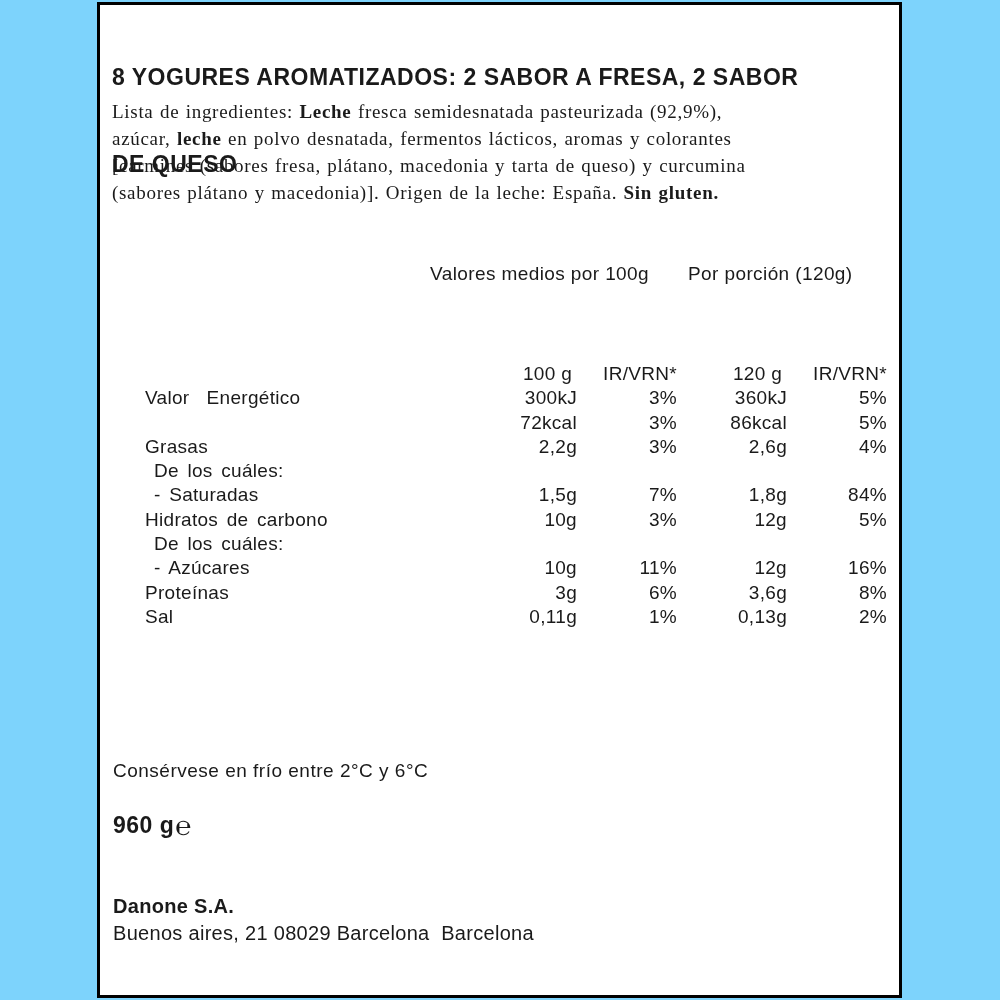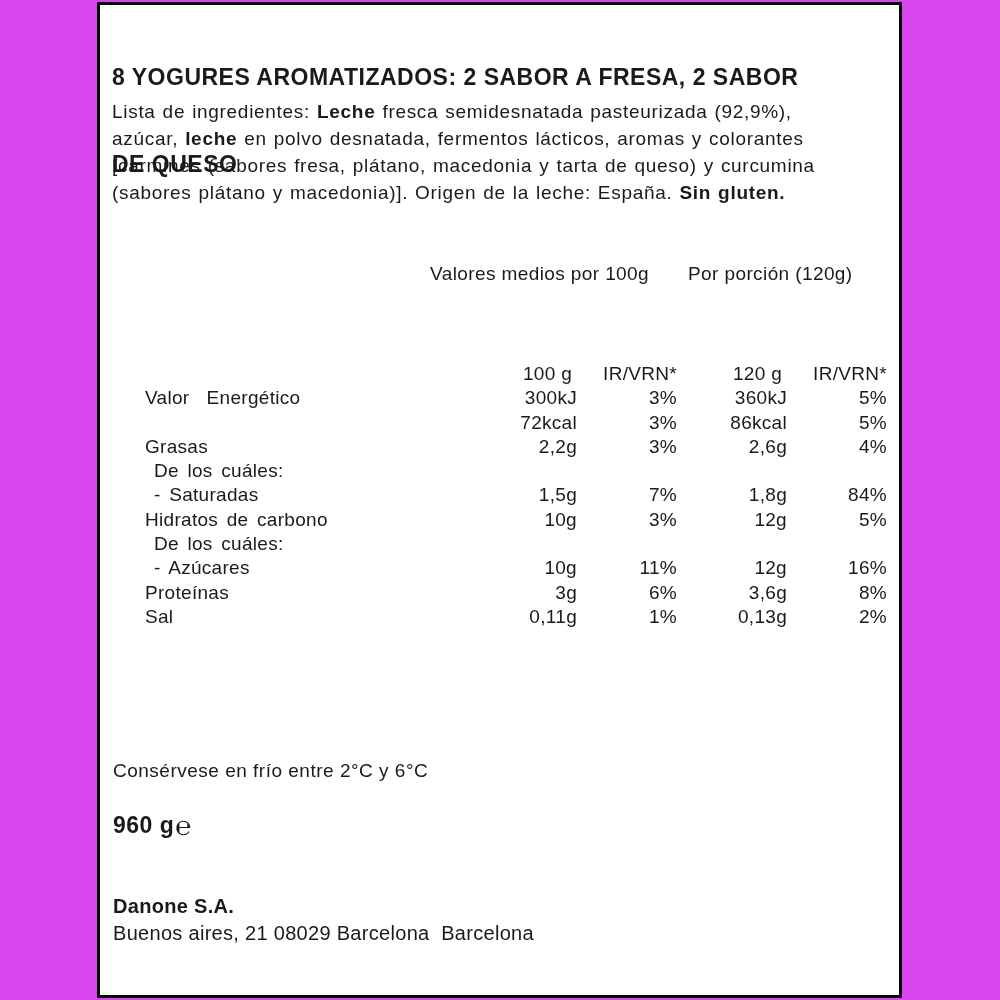--- a/index.html
+++ b/index.html
@@ -1,37 +1,37 @@
 <!DOCTYPE html>
 <html><head>
 <meta charset="utf-8">
 <style>
   html,body{margin:0;padding:0;}
   body{
     width:1000px;height:1000px;background:#ffffff;
     font-family:"Liberation Sans", sans-serif;color:#1a1a1a;
     -webkit-font-smoothing:antialiased;
   }
-  .page{position:relative;width:1000px;height:1000px;background:#d946ef;overflow:hidden;}
+  .page{position:relative;width:1000px;height:1000px;background:#7dd3fc;overflow:hidden;}
   .frame{
     position:absolute;left:97px;top:2px;width:799px;height:990px;
     border:3px solid #000000;background:#ffffff;
   }
   
   .title{
     position:absolute;left:12px;top:0;right:8px;
     font-weight:bold;font-size:23px;line-height:29px;letter-spacing:0.5px;
     white-space:pre;
   }
   
   .ingredients{
     position:absolute;left:12px;top:93px;right:6px;
     font-size:19px;line-height:27px;letter-spacing:0.7px;word-spacing:1px;
   }
-  .ing-line{white-space:pre;}
+  .ing-line{white-space:pre;font-family:Liberation Serif, serif;}
   .b{font-weight:bold;}
   
   .head-100{position:absolute;left:330px;top:258px;font-size:19px;letter-spacing:0.4px;}
   .head-120{position:absolute;left:588px;top:258px;font-size:19px;letter-spacing:0.4px;}
   
   .ntable{
     position:absolute;left:13px;top:357px;
     display:grid;grid-template-columns:330px 134px 100px 110px 100px;
     grid-auto-rows:24.3px;
     font-size:19px;line-height:24.3px;letter-spacing:0.3px;

